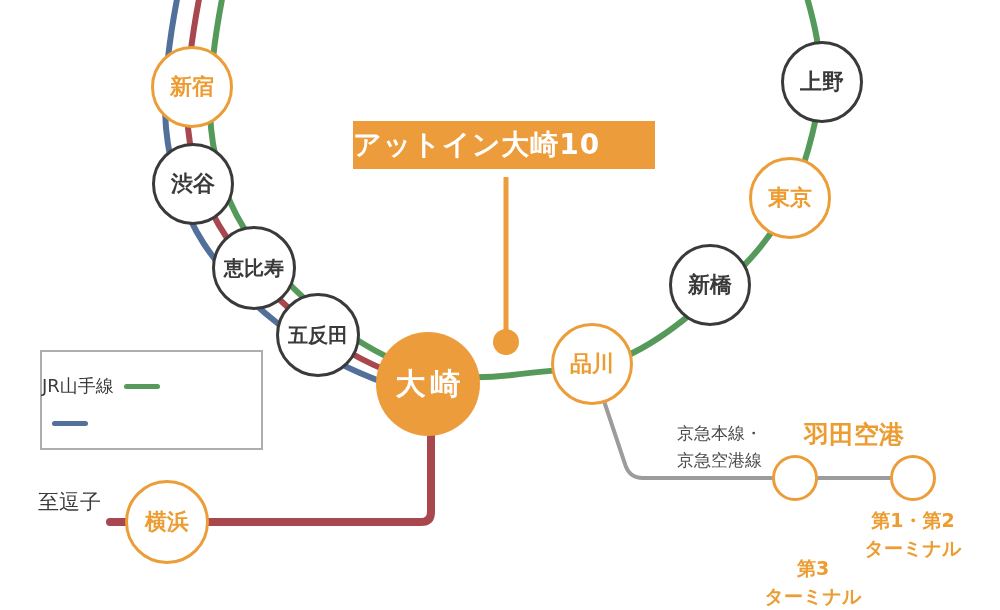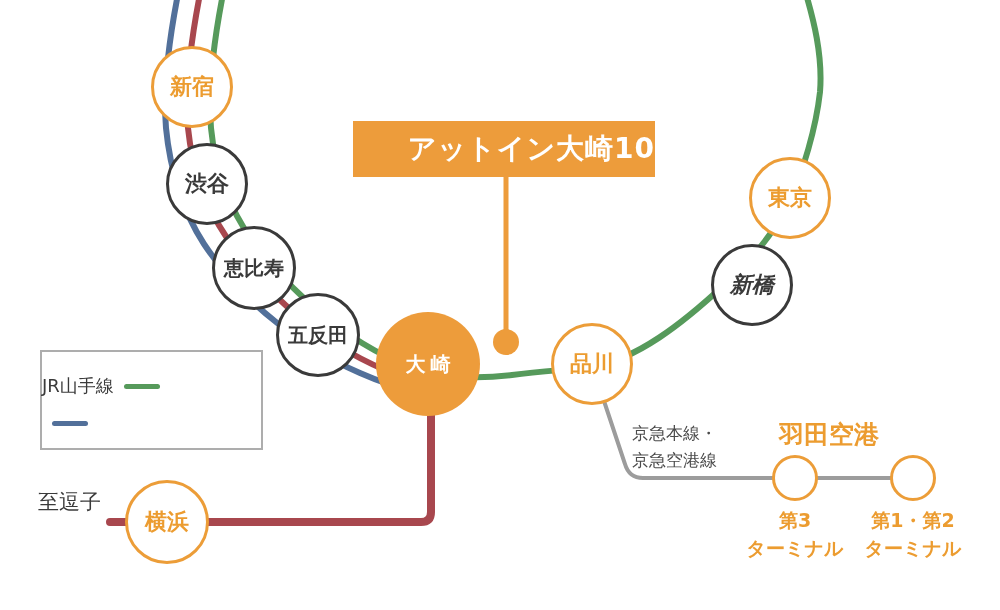--- a/index.html
+++ b/index.html
@@ -12,40 +12,40 @@
     position:absolute;border-radius:50%;background:#fff;
     display:flex;align-items:center;justify-content:center;
     box-sizing:border-box;font-weight:600;white-space:nowrap;
   }
   .station.dark{border:3px solid #3A3A3A;color:#3A3A3A;}
   .station.orange{border:3px solid #EC9D38;color:#EC9C30;text-align:center;}
   .station.filled{background:#ED9C3B;border:none;color:#fff;font-weight:700;}
   .station.terminal{border:3px solid #EC9D38;}
   .fs22{font-size:22px;} .fs21{font-size:20px;}
   .hotel-box{
-    position:absolute;left:353px;top:121px;width:302px;height:56px;
+    position:absolute;left:353px;top:121px;width:302px;height:48px;
     background:#ED9C3B;color:#fff;font-size:28px;font-weight:700;
-    display:flex;align-items:center;justify-content:flex-end;letter-spacing:1px;
+    display:flex;align-items:center;justify-content:flex-start;letter-spacing:1px;
   }
   .legend{
     position:absolute;left:40px;top:350px;width:223px;height:100px;
     border:2px solid #ADADAD;background:#fff;box-sizing:border-box;
     display:flex;flex-direction:column;justify-content:space-evenly;
     padding-right:13px;
   }
   .legend-row{display:flex;align-items:center;}
   .legend-row .lbl{font-size:18px;color:#3A3A3A;}
   .swatch{width:36px;height:5px;border-radius:3px;margin-left:10px;}
   .sw-green{background:#569A5B;} .sw-red{background:#A8474E;} .sw-blue{background:#52709A;}
   .txt{position:absolute;white-space:nowrap;}
   .to-zushi{left:38px;top:488px;font-size:21px;color:#3A3A3A;}
-  .keikyu{left:632px;top:420px;font-size:17px;color:#4A4A4A;line-height:1.6;white-space:normal;width:130px;}
-  .haneda{left:779px;top:418px;width:150px;text-align:left;font-size:25px;font-weight:700;color:#EC9C30;}
+  .keikyu{left:632px;top:420px;font-size:17px;color:#4A4A4A;line-height:1.6;white-space:normal;width:130px;text-align:right;}
+  .haneda{left:779px;top:418px;width:150px;text-align:center;font-size:25px;font-weight:700;color:#EC9C30;}
   .term-label{position:absolute;top:507px;width:120px;text-align:center;font-size:19px;font-weight:700;color:#EC9C30;line-height:1.45;}
-  .t3-label{left:735px;} .t12-label{left:853px;}
+  .t3-label{left:753px;margin-top:48px;} .t12-label{left:853px;}
 </style>
 </head>
 <body>
 
 <div class="canvas">
 
   <svg class="rail-svg" viewBox="0 0 1000 610">
 
     <path d="M 178,-6 C 169,40 163,90 166,128 C 170,170 183,212 204,244 C 224,274 248,300 276,322 C 301,343 330,360 360,373 C 378,381 398,388 418,392" fill="none" stroke="#52709A" stroke-width="6" stroke-linecap="round"></path>
 
@@ -57,40 +57,43 @@
 
     <path d="M 223,-6 C 214,40 208,90 211,128 C 215,170 230,210 252,240 C 272,267 295,292 322,314 C 348,336 375,353 408,366 C 440,378 478,379 512,375 C 542,371 566,370 592,367 C 637,359 682,324 724,285 C 756,256 776,230 789,202 C 803,172 816,128 820,92 C 823,55 813,18 806,-6" fill="none" stroke="#569A5B" stroke-width="6" stroke-linecap="round"></path>
 
     <path d="M 506,177 L 506,330" fill="none" stroke="#ED9C3B" stroke-width="5"></path>
     <circle cx="506" cy="342" r="13" fill="#ED9C3B"></circle>
   </svg>
 
   <div class="station orange fs22" style="left:151px;top:46px;width:82px;height:82px;">
     <span>新宿</span>
   </div>
-  <div class="station dark fs22" style="left:166px;top:143px;width:82px;height:82px;">
+  <div class="station dark fs22" style="left:152px;top:143px;width:82px;height:82px;">
     <span>渋谷</span>
   </div>
   <div class="station dark fs21" style="left:212px;top:226px;width:84px;height:84px;">
     <span>恵比寿</span>
   </div>
   <div class="station dark fs21" style="left:276px;top:293px;width:84px;height:84px;">
     <span>五反田</span>
   </div>
-  <div class="station filled" style="left:376px;top:312px;width:104px;height:104px;font-size:20px;letter-spacing:5px;padding-left:5px;">
+  <div class="station filled" style="left:376px;top:332px;width:104px;height:104px;font-size:30px;letter-spacing:5px;padding-left:5px;">
     <span>大崎</span>
   </div>
   <div class="station orange fs22" style="left:551px;top:323px;width:82px;height:82px;">
     <span>品川</span>
   </div>
-  <div class="station dark fs22" style="left:711px;top:244px;width:82px;height:82px;font-style:italic;">
+  <div class="station dark fs22" style="left:669px;top:244px;width:82px;height:82px;">
     <span>新橋</span>
   </div>
   <div class="station orange fs22" style="left:749px;top:157px;width:82px;height:82px;">
     <span>東京</span>
+  </div>
+  <div class="station dark fs22" style="left:781px;top:41px;width:82px;height:82px;">
+    <span>上野</span>
   </div>
   <div class="station orange fs22" style="left:125px;top:480px;width:84px;height:84px;">
     <span>横浜</span>
   </div>
   <div class="station terminal" style="left:772px;top:455px;width:46px;height:46px;"></div>
   <div class="station terminal" style="left:890px;top:455px;width:46px;height:46px;"></div>
 
   <div class="hotel-box">
     <span>アットイン大崎10</span>
   </div>

